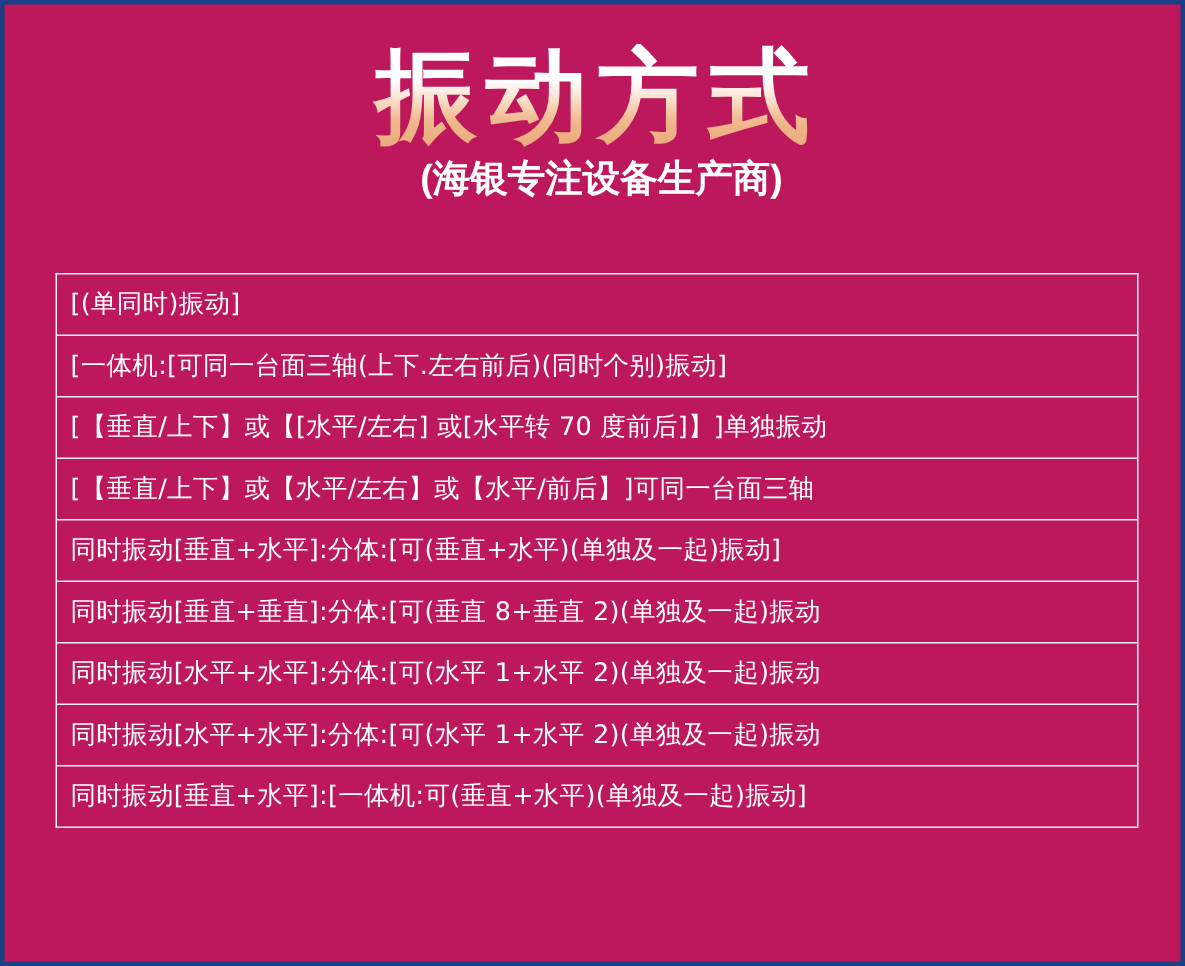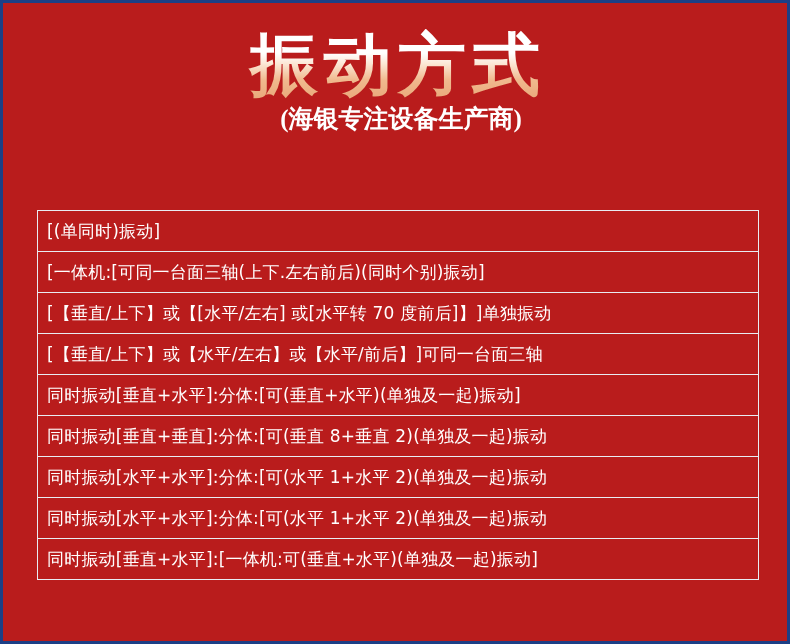--- a/index.html
+++ b/index.html
@@ -11,21 +11,21 @@
     height: 644px;
     background: #10306a;
     font-family: "Liberation Sans", "DejaVu Sans", sans-serif;
     overflow: hidden;
   }
 
   #poster {
     position: relative;
     width: 790px;
     height: 644px;
-    background: #b91c1c;
+    background: #be185d;
     box-sizing: border-box;
     border: 3px solid #1c3f86;
   }
 
   
   .header {
     width: 100%;
     padding-top: 26px;
     text-align: center;
     box-sizing: border-box;
@@ -46,39 +46,38 @@
         #f0b98e 72%,
         #e9a87a 100%);
     -webkit-background-clip: text;
     background-clip: text;
     color: transparent;
     -webkit-text-fill-color: transparent;
     display: inline-block;
   }
 
   .sub-title {
-    font-family: Liberation Serif, serif;
+    font-family: Liberation Sans, sans-serif;
     font-size: 25px;
     font-weight: bold;
     color: #ffffff;
     margin: 2px 0 0 12px;
     padding: 0;
     letter-spacing: 0px;
   }
 
   
   .table-wrap {
     position: absolute;
     left: 34px;
     top: 179px;
     width: 722px;
     border: 1px solid #e9ecf2;
     border-bottom: none;
     box-sizing: border-box;
-    margin-top: 28px;
   }
 
   .trow {
     height: 41px;
     line-height: 41px;
     border-bottom: 1px solid #e9ecf2;
     box-sizing: border-box;
     padding-left: 9px;
     color: #ffffff;
     font-family: "DejaVu Sans", "Liberation Sans", sans-serif;

